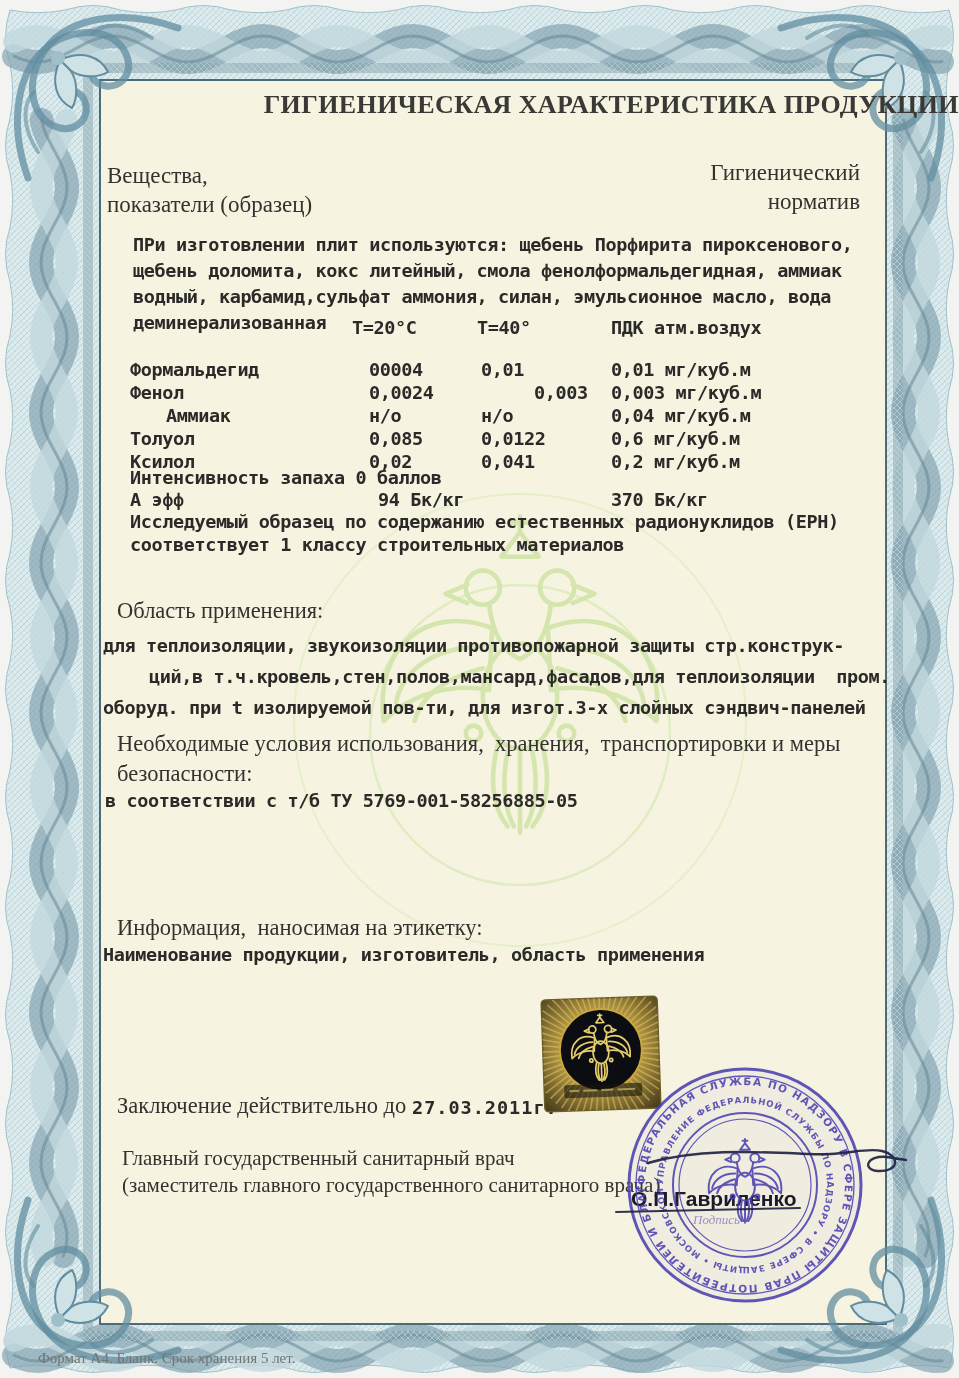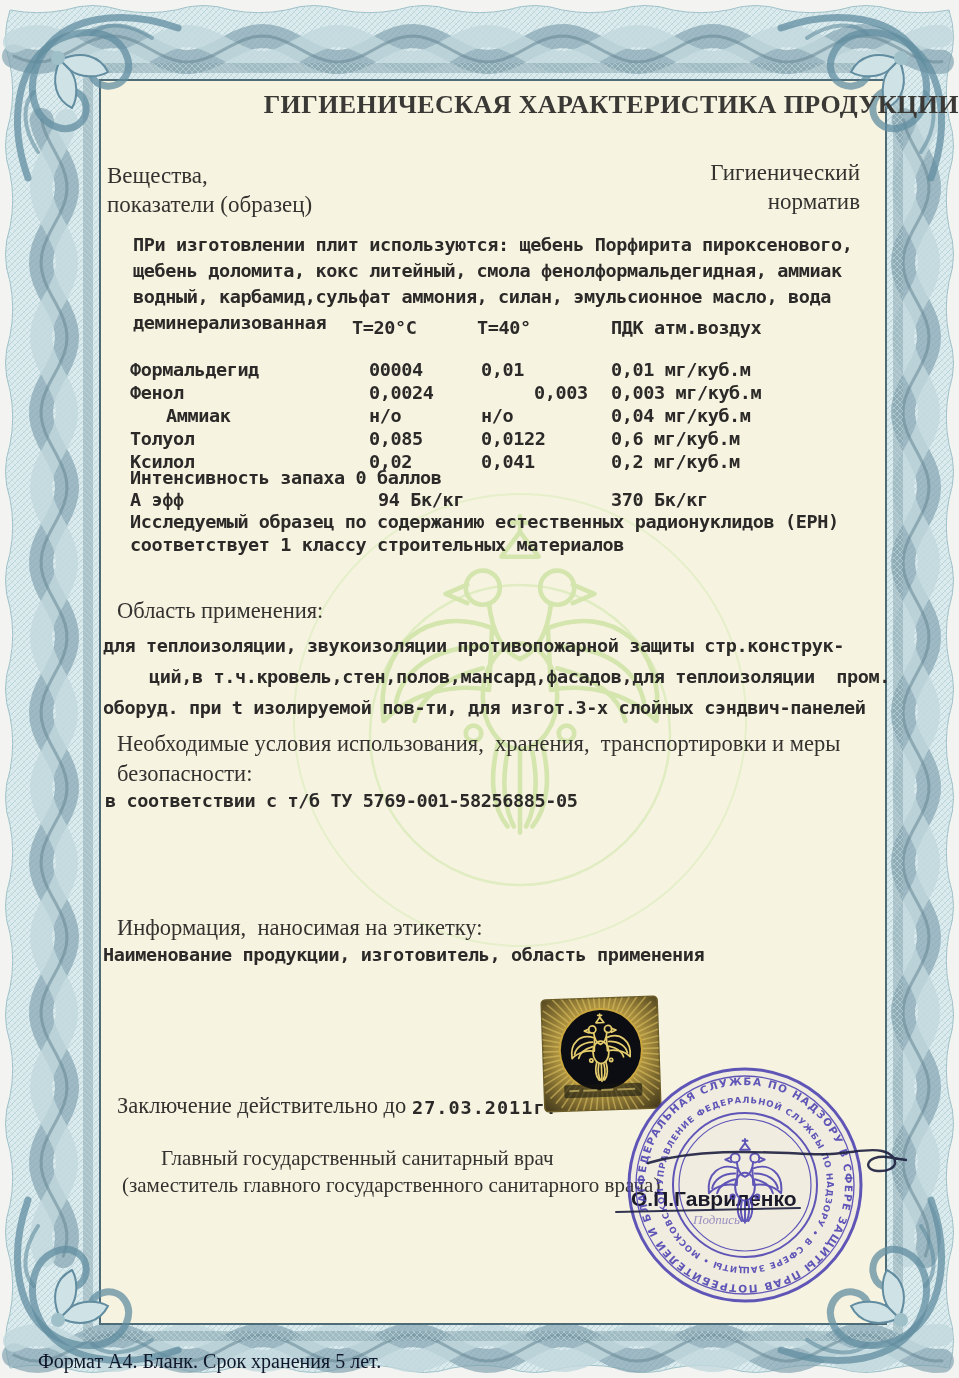--- a/index.html
+++ b/index.html
@@ -12,21 +12,21 @@
   .abs{position:absolute;white-space:pre;}
   .serif{font-family:"Liberation Serif","DejaVu Serif",serif;color:#33322f;}
   .mono{font-family:"DejaVu Sans Mono","Liberation Mono",monospace;font-weight:700;color:#2b2a28;
         font-size:18.5px;letter-spacing:-0.4px;}
   .h-label{font-size:23px;}
   .sec-label{font-size:22.5px;}
   .title{font-size:26px;font-weight:700;letter-spacing:0.4px;color:#3a3936;}
   .center{text-align:right;}
   .name{font-family:"Liberation Sans","DejaVu Sans",sans-serif;font-weight:700;font-size:21px;color:#181822;}
   .caption{font-size:13px;color:rgba(80,70,165,0.55);font-style:italic;}
-  .footer{font-size:20px;color:#0f172a;}
+  .footer{font-size:15px;color:#737373;}
 </style>
 </head>
 <body>
 
 <div id="page">
 
   <svg id="deco" width="959" height="1378" viewBox="0 0 959 1378">
     <defs>
       <pattern id="hatch" width="6" height="6" patternUnits="userSpaceOnUse">
         <path d="M0,6 L6,0" stroke="#b2ced4" stroke-width="0.8" fill="none"></path>
@@ -168,21 +168,21 @@
     <span class="abs serif sec-label" style="left:117px;top:731px;">Необходимые условия использования,  хранения,  транспортировки и меры</span>
     <span class="abs serif sec-label" style="left:117px;top:761px;">безопасности:</span>
     <span class="abs mono" style="left:105px;top:790px;">в соответствии с т/б ТУ 5769-001-58256885-05</span>
 
     <span class="abs serif sec-label" style="left:117px;top:915px;">Информация,  наносимая на этикетку:</span>
     <span class="abs mono" style="left:103px;top:944px;">Наименование продукции, изготовитель, область применения</span>
 
     <span class="abs serif sec-label" style="left:117px;top:1093px;">Заключение действительно до</span>
     <span class="abs mono" style="left:412px;top:1097px;letter-spacing:1px;">27.03.2011г.</span>
 
-    <span class="abs serif" style="left:122px;top:1146px;font-size:21px;margin-left:39px;">Главный государственный санитарный врач</span>
+    <span class="abs serif" style="left:122px;top:1146px;font-size:21px;">Главный государственный санитарный врач</span>
     <span class="abs serif" style="left:122px;top:1173px;font-size:21px;">(заместитель главного государственного санитарного врача)</span>
 
     <span class="abs name" style="left:631px;top:1187px;">О.П.Гавриленко</span>
     <span class="abs caption" style="left:693px;top:1212px;">Подпись</span>
 
     <span class="abs footer" style="left:38px;top:1350px;">Формат А4. Бланк. Срок хранения 5 лет.</span>
   </div>
 
   <svg id="overlay" width="959" height="1378" viewBox="0 0 959 1378">
     <defs>

